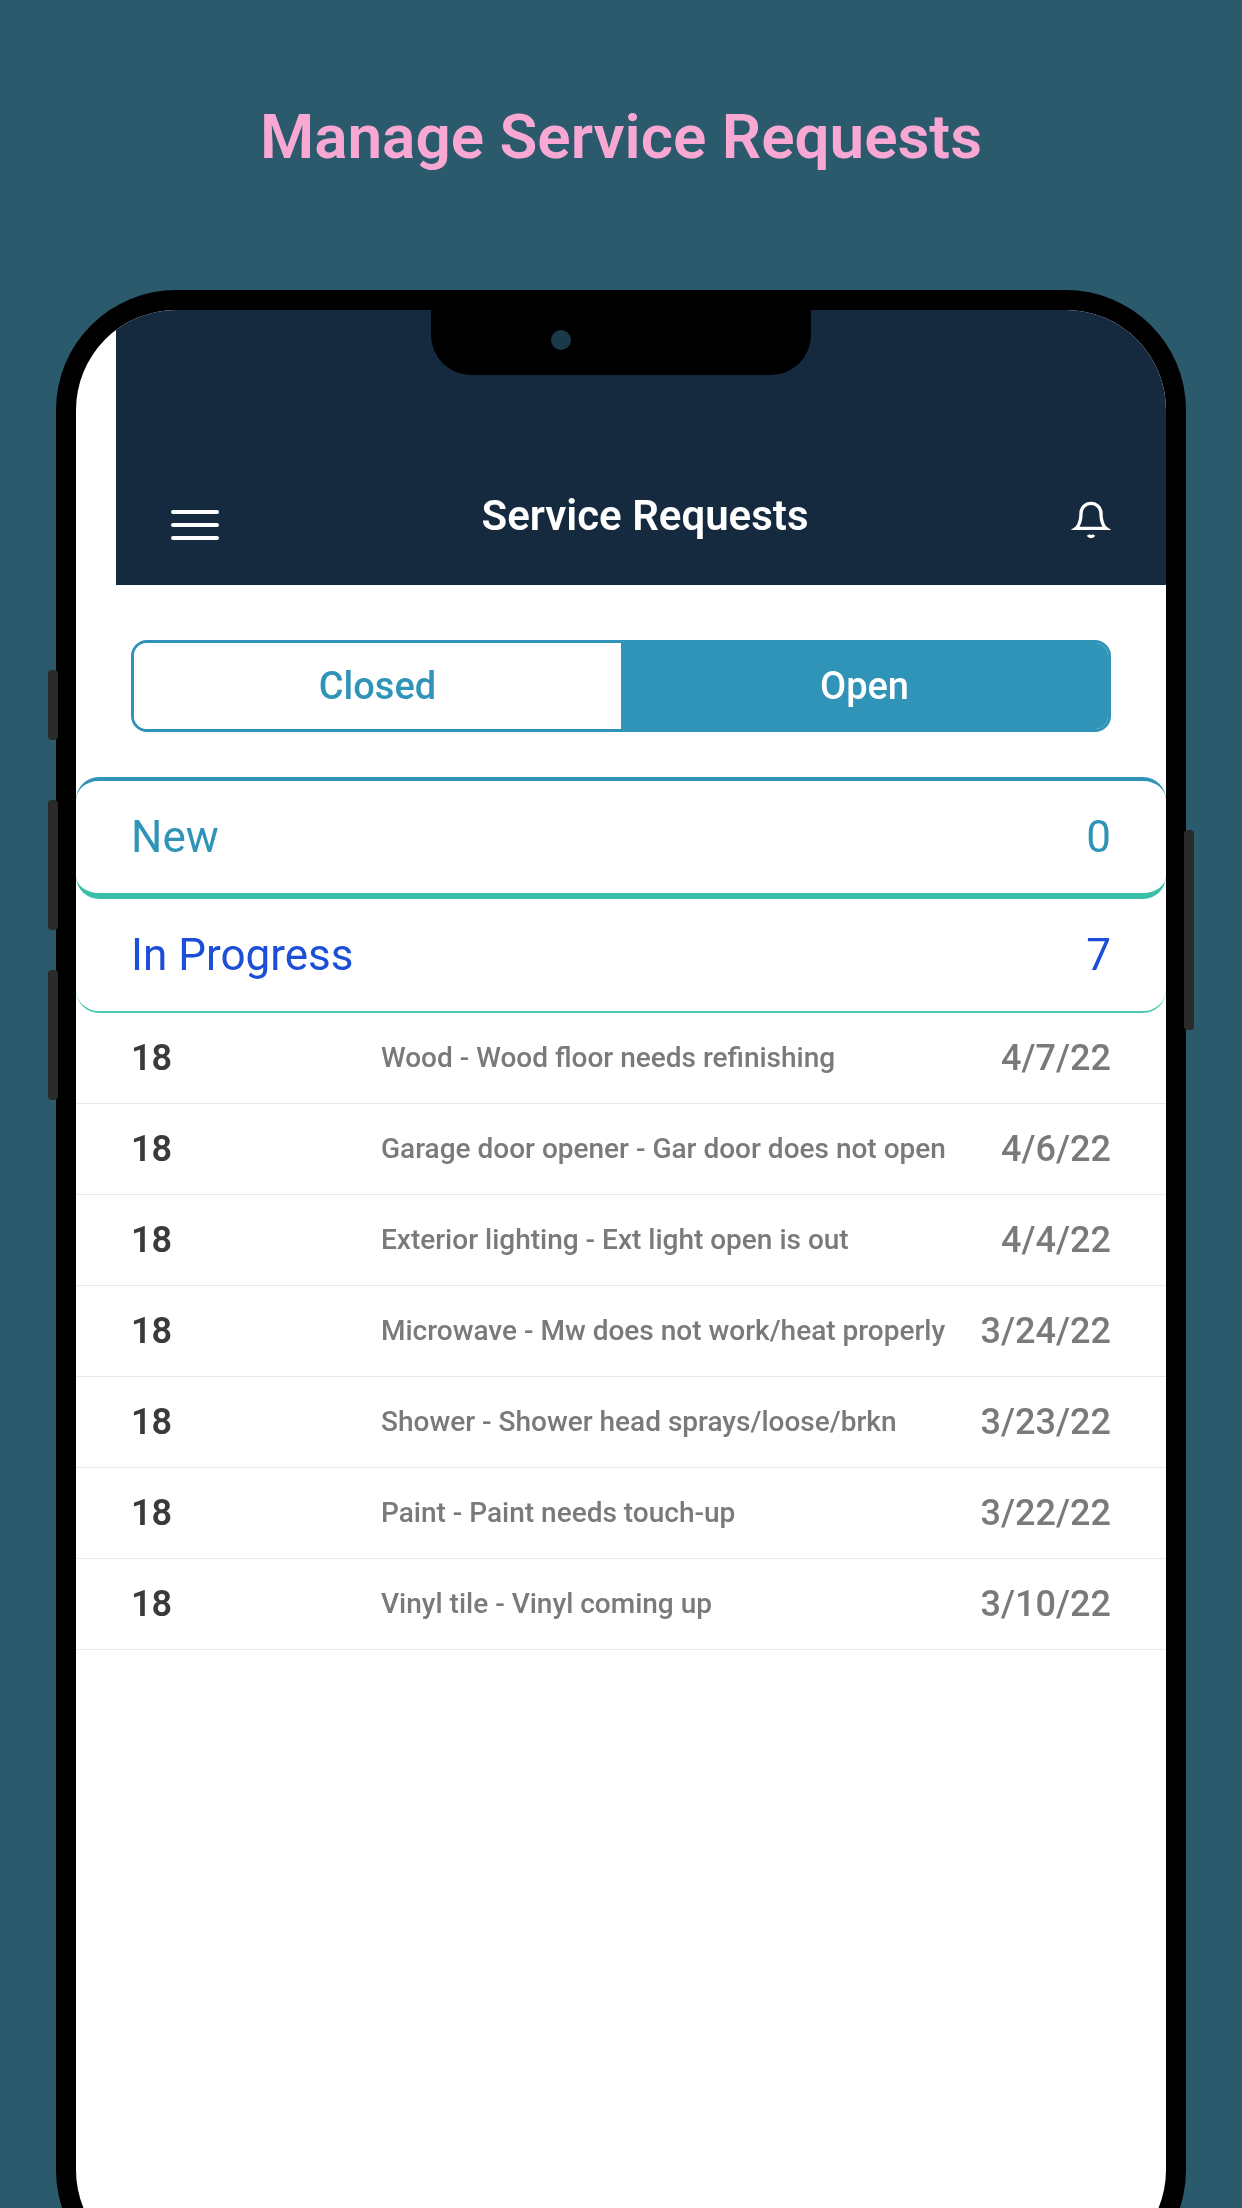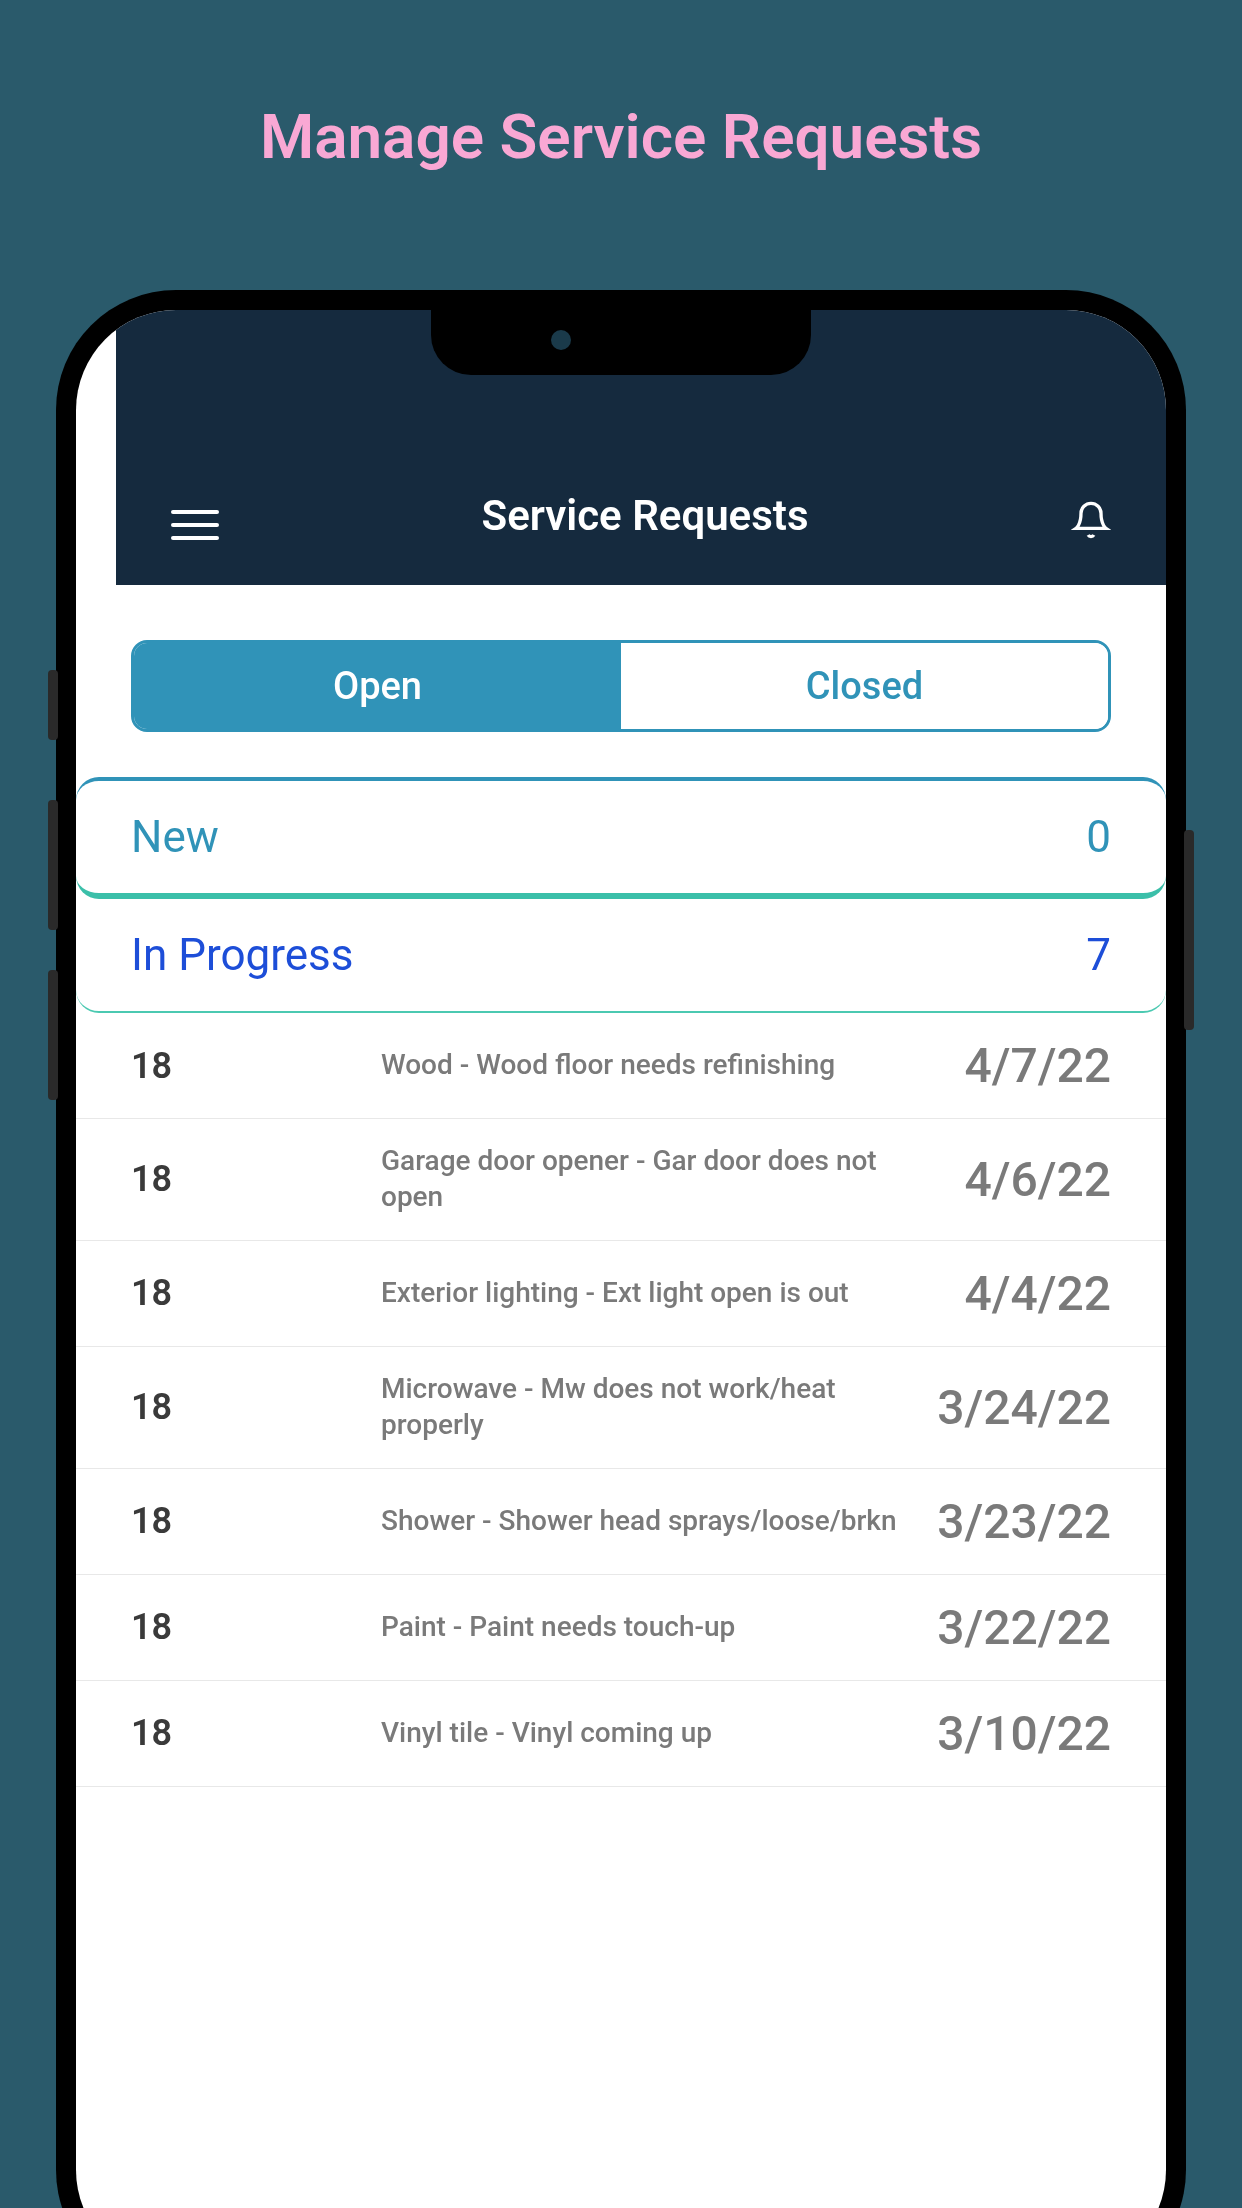--- a/index.html
+++ b/index.html
@@ -192,21 +192,21 @@
     .request-desc {
       flex: 1;
       font-size: 28px;
       font-weight: 500;
       color: #7a7a7a;
       line-height: 1.3;
       padding-right: 20px;
     }
     
     .request-date {
-      font-size: 48px;
+      font-size: 36px;
       font-weight: 500;
       color: #7a7a7a;
       white-space: nowrap;
     }
     
     .side-button {
       position: absolute;
       background: #2a2a2a;
       border-radius: 4px;
     }
@@ -264,22 +264,22 @@
         <div class="header-title">Service Requests</div>
         <svg class="bell-icon" viewBox="0 0 24 24" fill="none" stroke="white" stroke-width="2">
           <path d="M18 8A6 6 0 0 0 6 8c0 7-3 9-3 9h18s-3-2-3-9"></path>
           <path d="M13.73 21a2 2 0 0 1-3.46 0"></path>
         </svg>
       </div>
 
       <div class="content-area">
 
         <div class="segment-control">
+          <div class="segment inactive">Closed</div>
           <div class="segment active">Open</div>
-          <div class="segment inactive">Closed</div>
         </div>
 
         <div class="sections">
 
           <div class="section-header section-new">
             <span>New</span>
             <span>0</span>
           </div>
 
           <div class="section-header section-progress">

